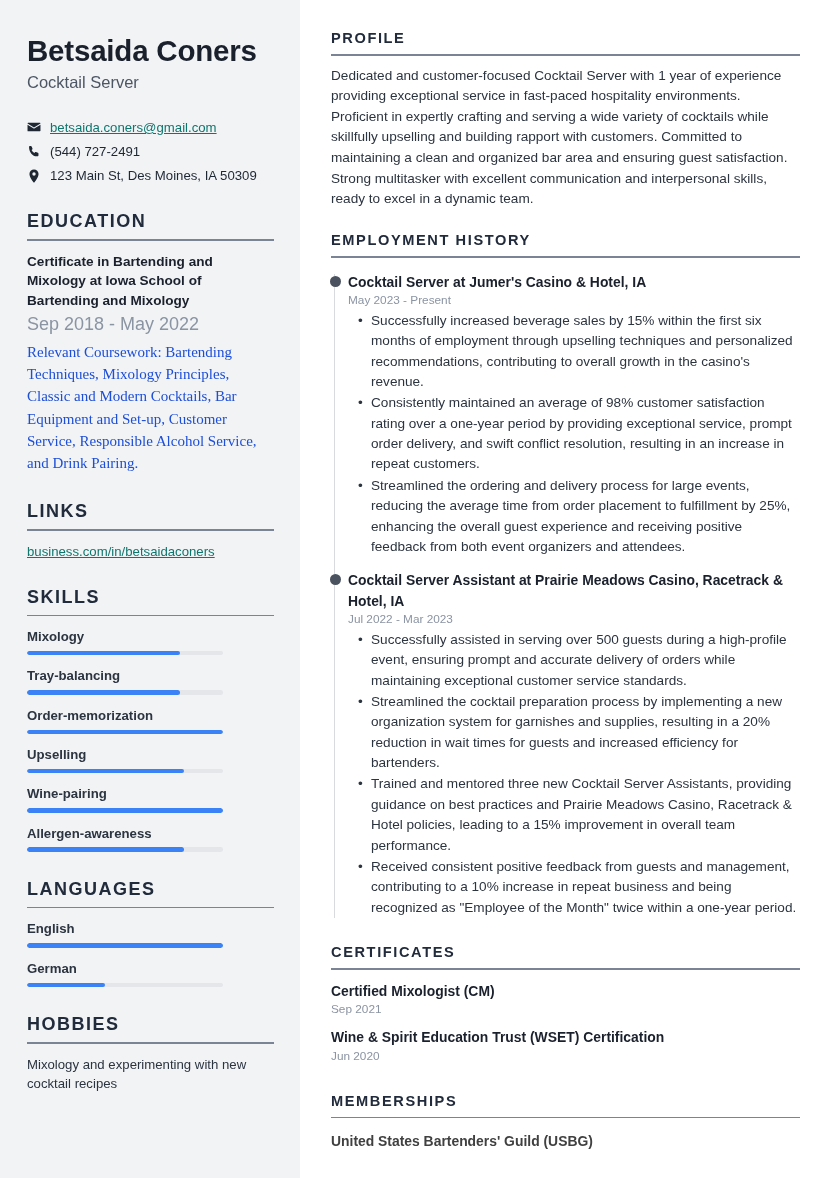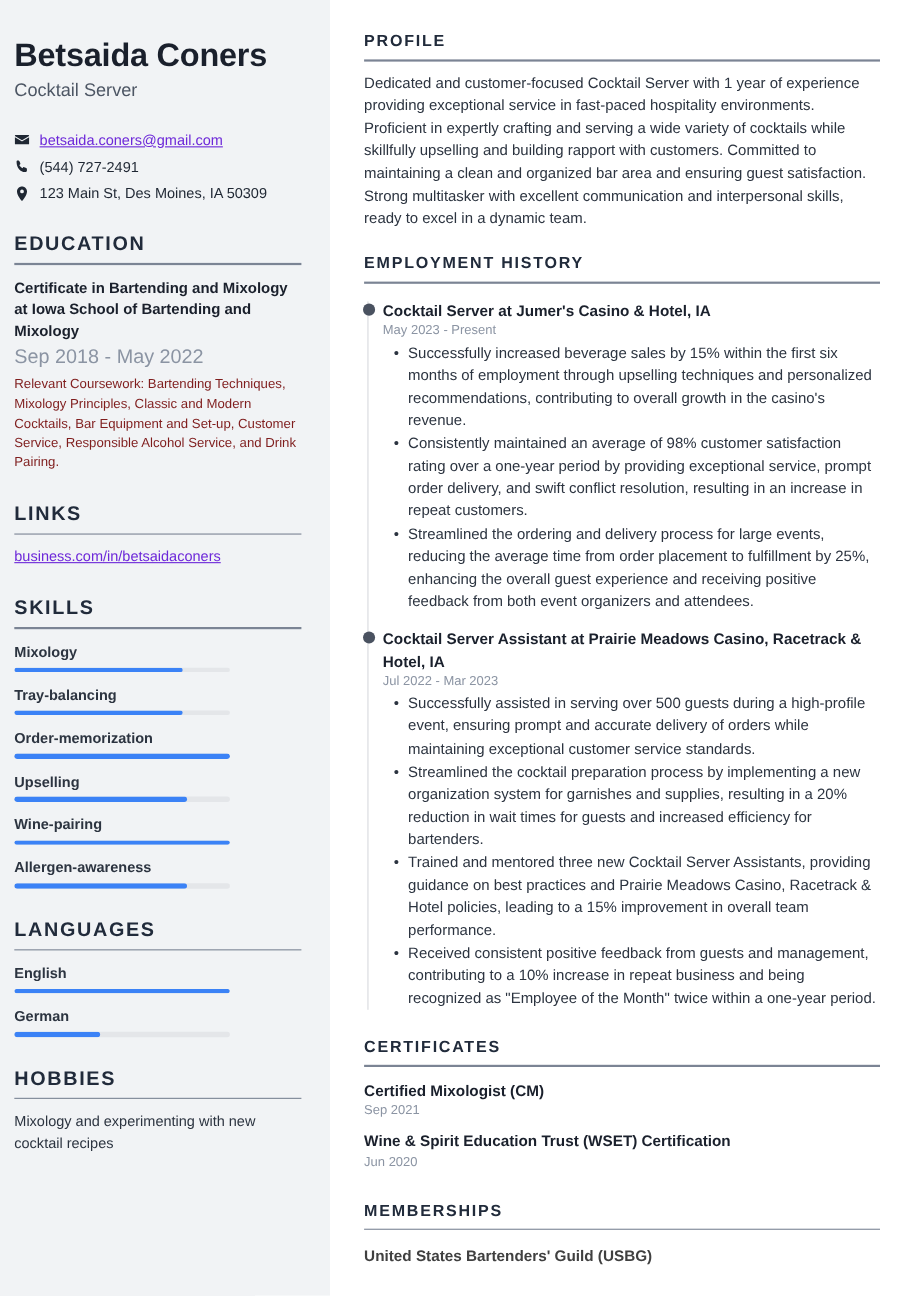--- a/index.html
+++ b/index.html
@@ -17,21 +17,21 @@
     display: flex;
     align-items: stretch;
     background: #ffffff;
   }
 
   
   .sidebar {
     width: 300px;
     flex: 0 0 300px;
     background: #f1f3f5;
-    padding: 34px 26px 0 13px;
+    padding: 34px 26px 0 27px;
   }
   .name {
     font-size: 29.5px;
     font-weight: 700;
     color: #1a202c;
     letter-spacing: -0.2px;
     line-height: 1.15;
   }
   .job-title {
     font-size: 16.5px;
@@ -56,21 +56,21 @@
     color: #1f2733;
   }
   .contact-icon svg { display: block; }
   .contact-text {
     font-size: 13.2px;
     color: #1f2733;
     line-height: 1.3;
   }
   .contact-link {
     font-size: 13.2px;
-    color: #6d28d9;
+    color: #0f766e;
     text-decoration: underline;
     cursor: pointer;
   }
 
   
   .sec { margin-top: 27px; }
   .sec-title {
     font-size: 18px;
     font-weight: 700;
     letter-spacing: 1.5px;
@@ -90,24 +90,25 @@
     color: #1a202c;
     line-height: 1.45;
   }
   .entry-date {
     font-size: 18px;
     color: #8b94a3;
     margin-top: 1px;
     line-height: 1.4;
   }
   .entry-desc {
-    font-size: 12px;
-    color: #7f1d1d;
+    font-size: 15px;
+    color: #1d4ed8;
     line-height: 1.48;
     margin-top: 4px;
+    font-family: Liberation Serif, serif;
   }
 
   
   .bar-item { margin-bottom: 3px; font-weight: bold; }
   .bar-label {
     font-size: 13.2px;
     color: #2c3440;
     line-height: 1.5;
     padding-bottom: 4px;
   }

